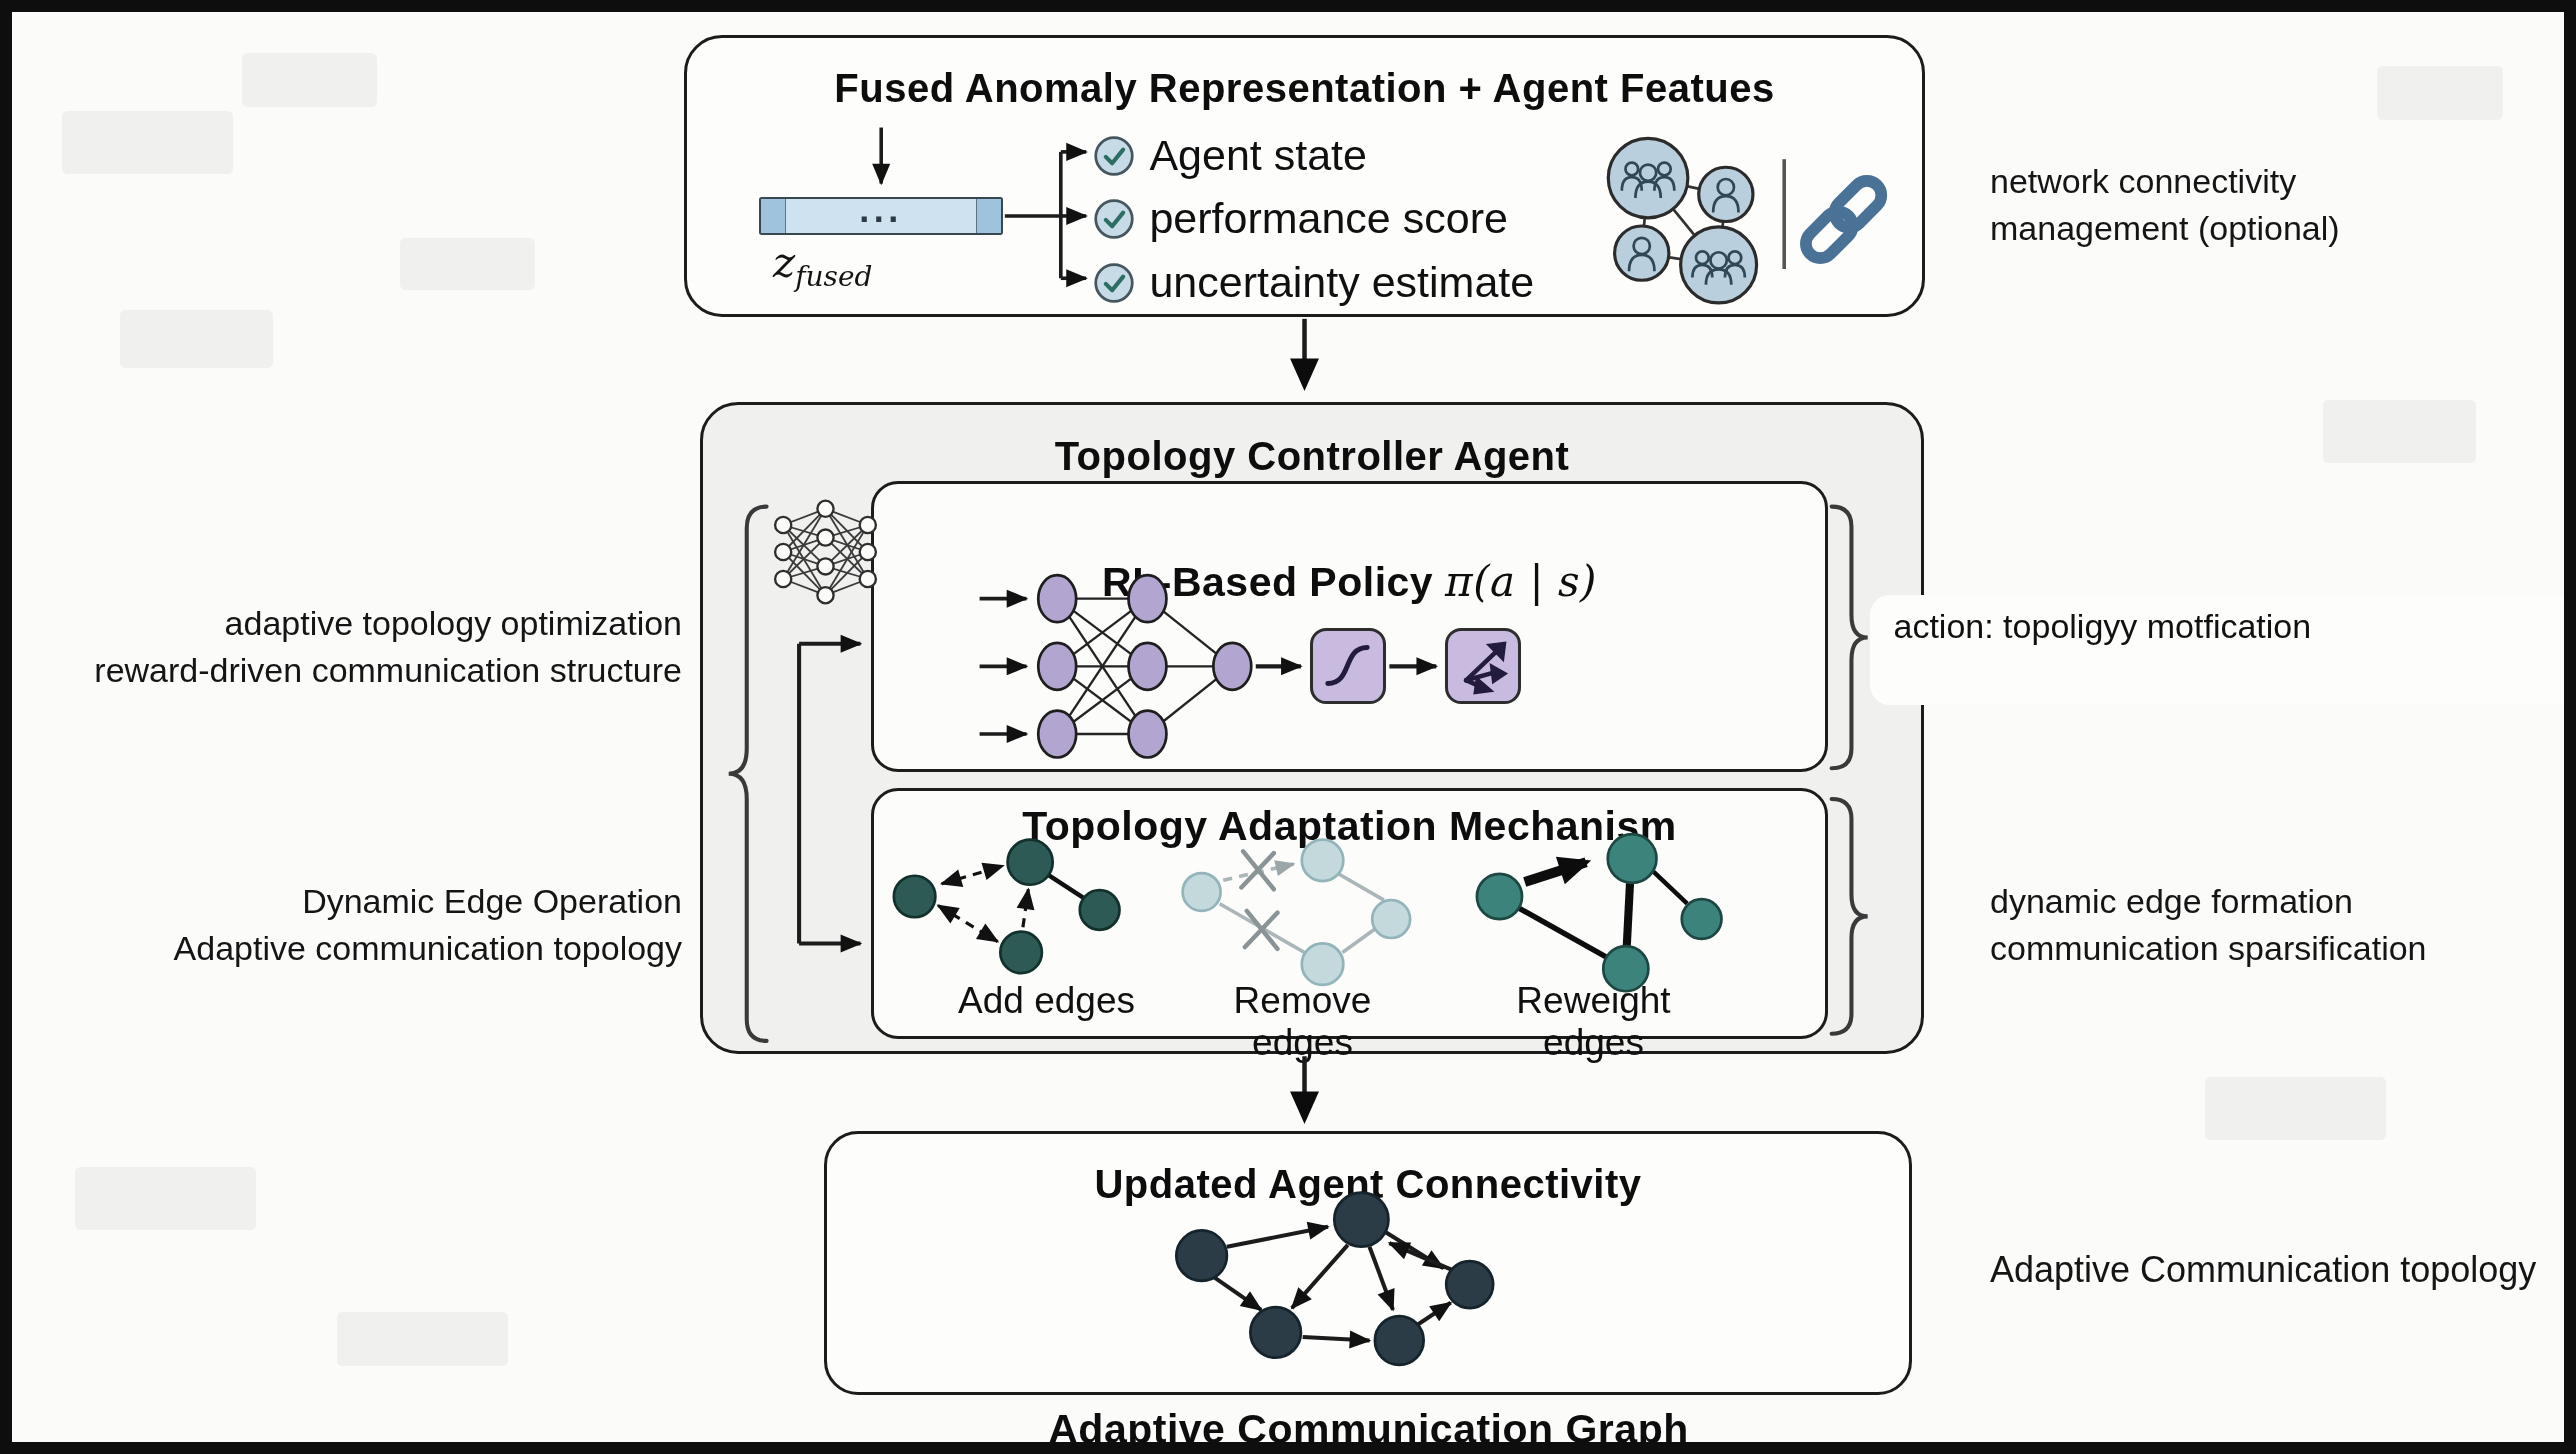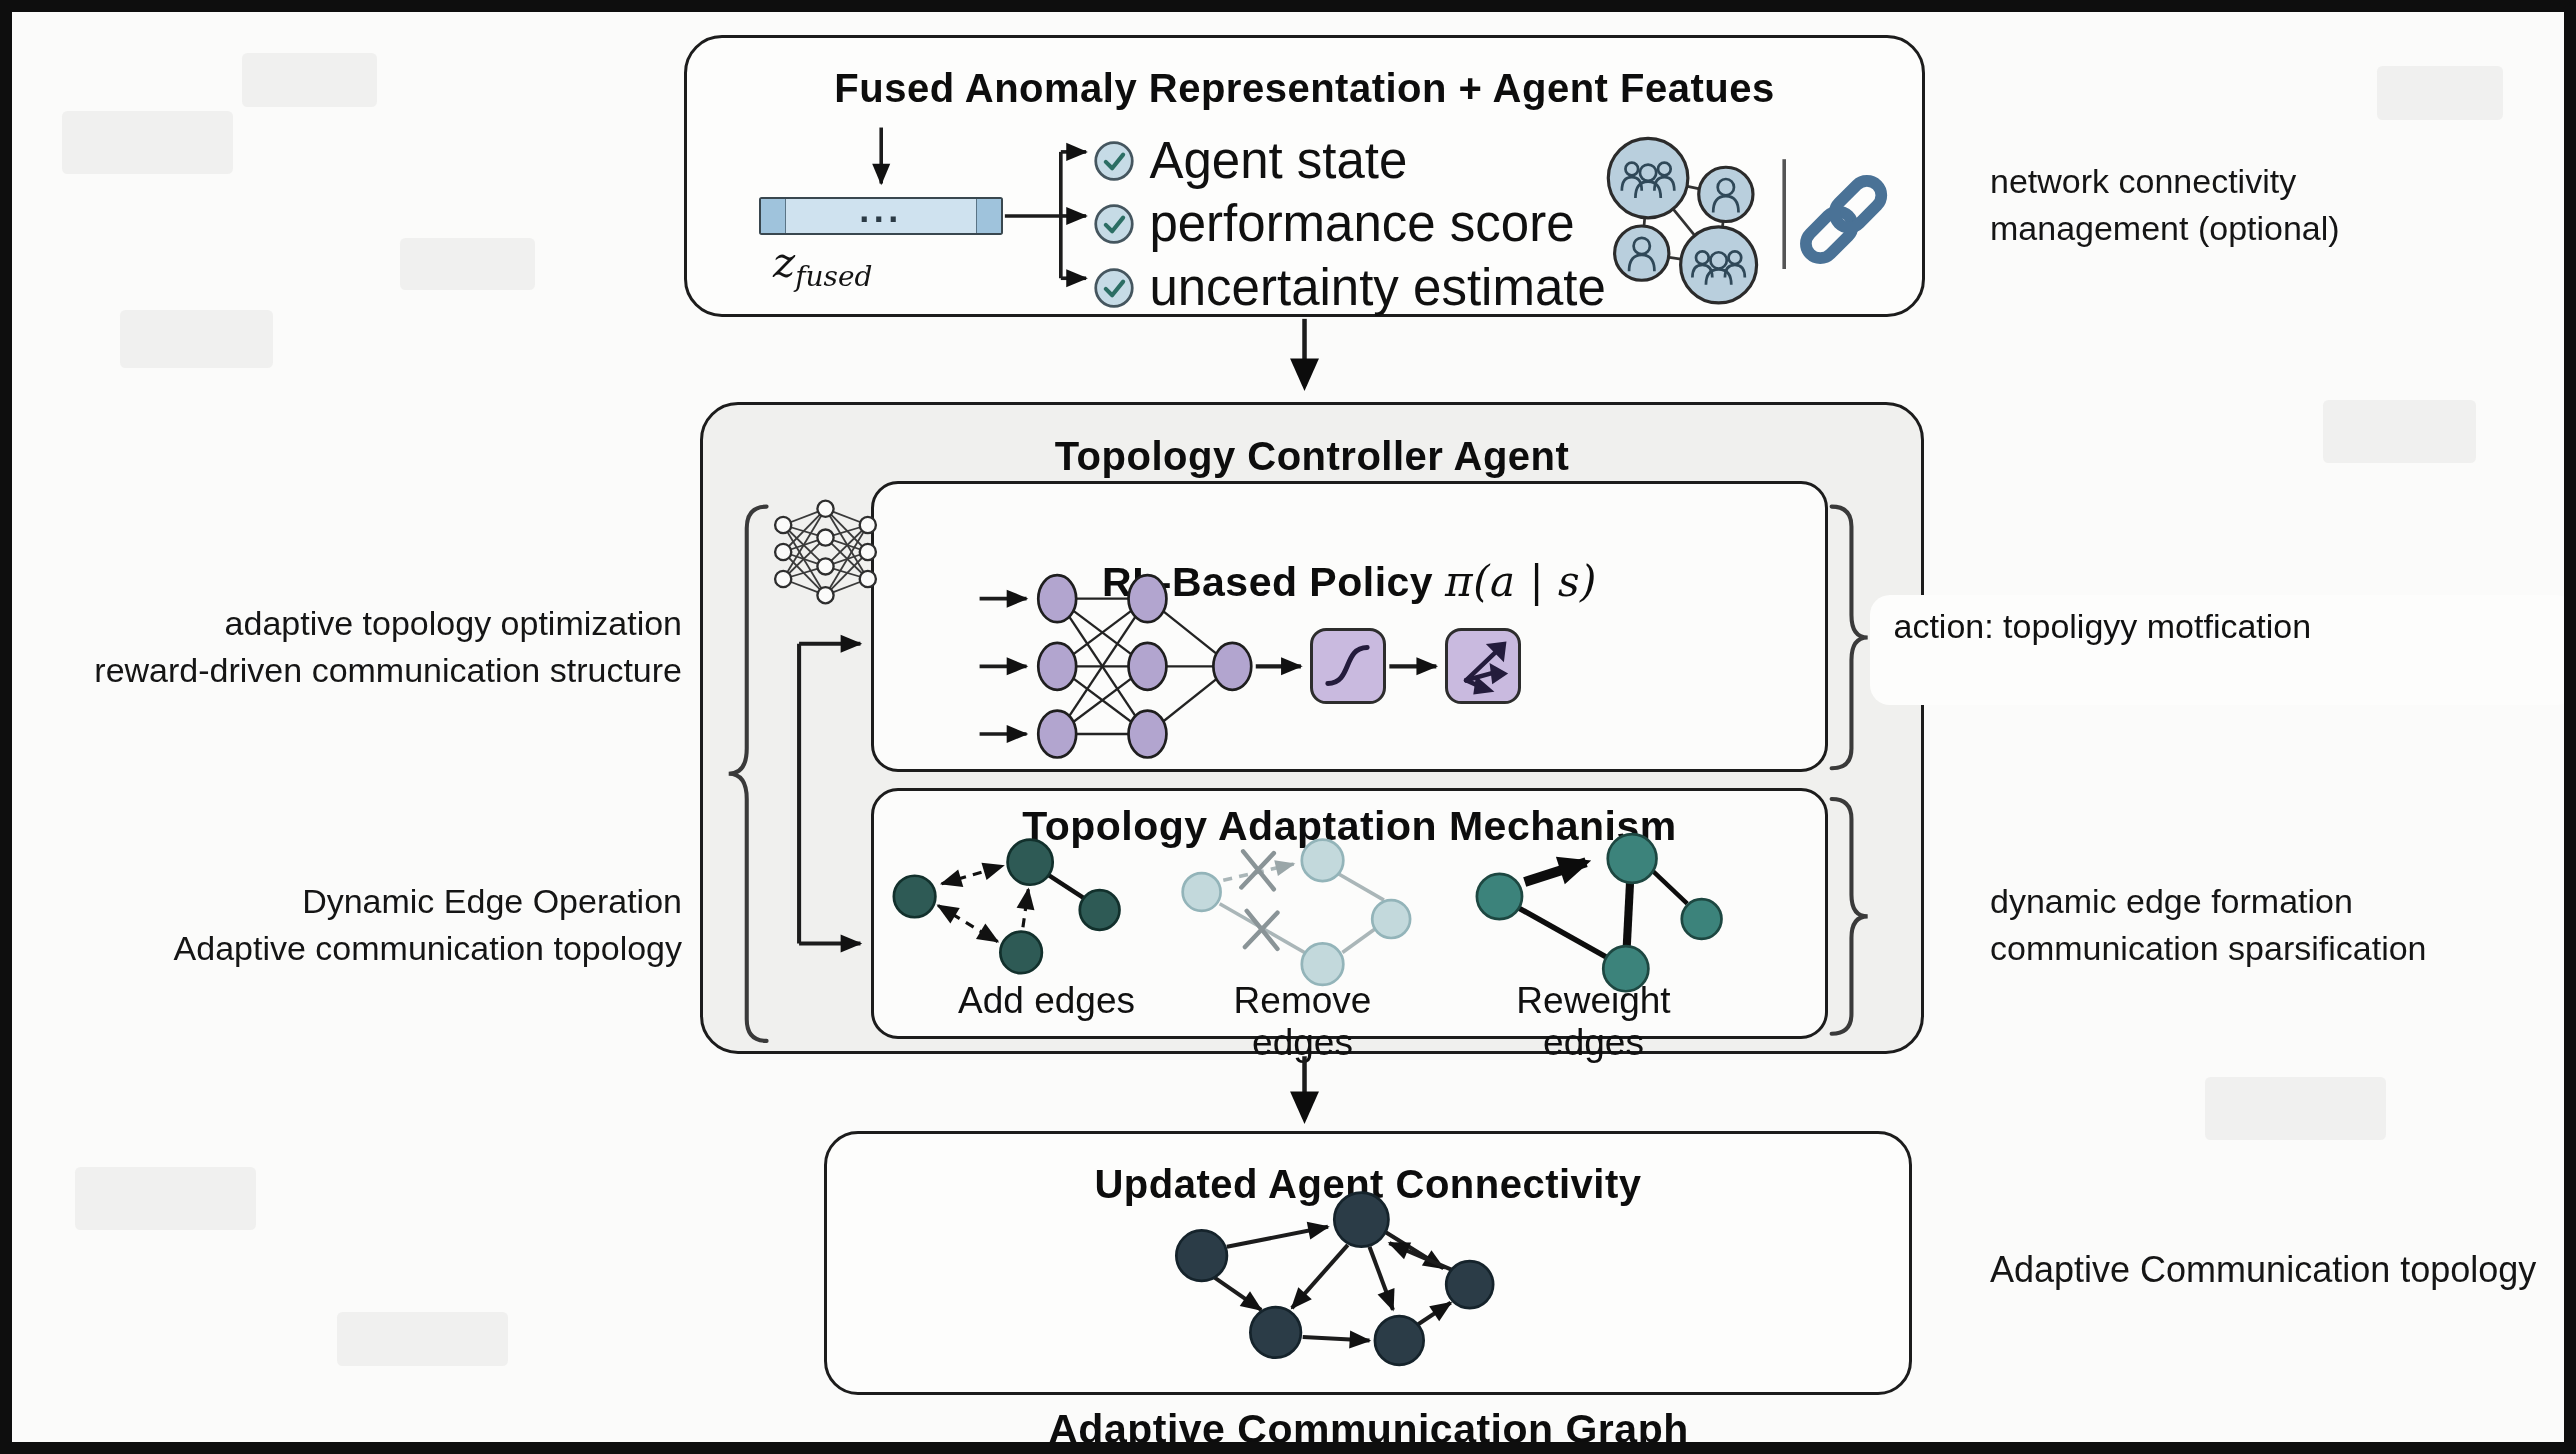--- a/index.html
+++ b/index.html
@@ -10,21 +10,21 @@
   }
   .patch{position:absolute;background:#e7e7e6;opacity:.55;border-radius:5.4px;}
   .box{position:absolute;background:#fdfdfc;border:3.6px solid #1c1c1c;border-radius:38px;box-sizing:border-box;}
   .box.gray{background:#f0f0ee;}
   .box.inner{border-radius:27px;border-width:3.6px;background:#fcfcfb;}
   .btitle{position:absolute;text-align:center;font-weight:bold;color:#0d0d0d;letter-spacing:0.5px;}
   .t48{font-size:40px;margin-top:16px;} .t45{font-size:41px;}
   .note{position:absolute;font-size:34px;line-height:1.38;color:#151515;}
   .note.right-align{text-align:right;}
   .feat-row{position:absolute;display:flex;align-items:center;gap:14.4px;}
-  .feat-label{font-size:51px;color:#101010;}
+  .feat-label{font-size:43px;color:#101010;}
   .check{width:42px;height:42px;flex:0 0 auto;}
   .vec-bar{position:absolute;left:747px;top:185px;width:244px;height:38px;border:2.7px solid #39474f;
     background:#cfe2ef;border-radius:2.7px;box-sizing:border-box;display:flex;}
   .vec-cap{width:24.4px;background:#9fc3dc;border-right:1.8px solid #5a7486;}
   .vec-cap.r{border-right:none;border-left:1.8px solid #5a7486;}
   .vec-mid{flex:1;display:flex;align-items:center;justify-content:center;
     font-size:36px;font-weight:bold;color:#2b3a45;letter-spacing:4.5px;line-height:0;padding-bottom:12.6px;}
   .vec-label{position:absolute;left:761px;top:226px;width:217px;
     font-family:"DejaVu Serif",serif;font-style:italic;color:#141414;}
   .vec-label .main{font-size:42px;}

